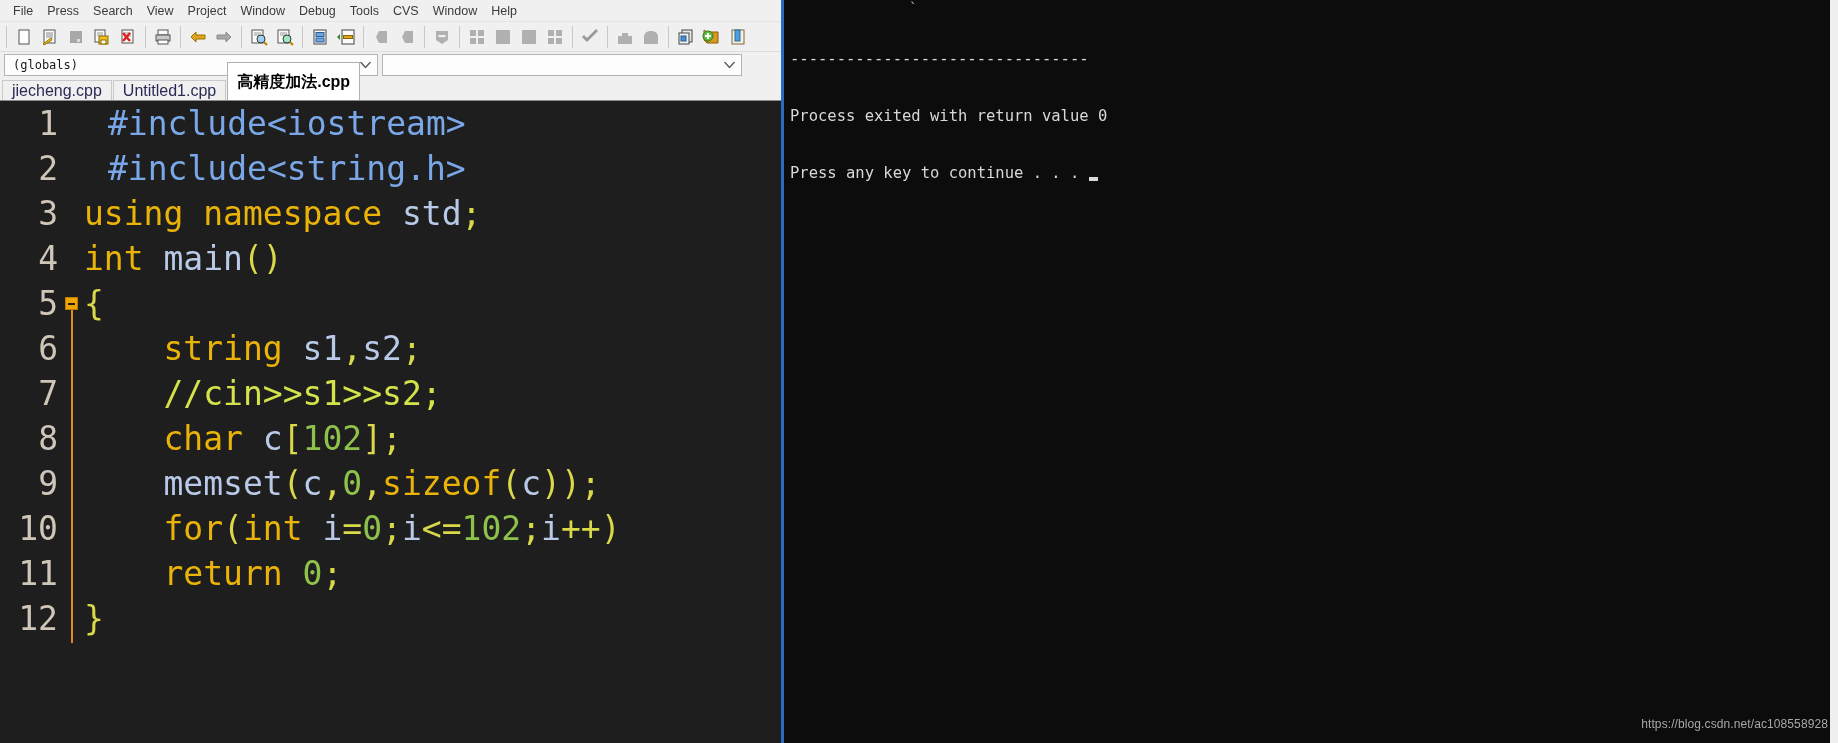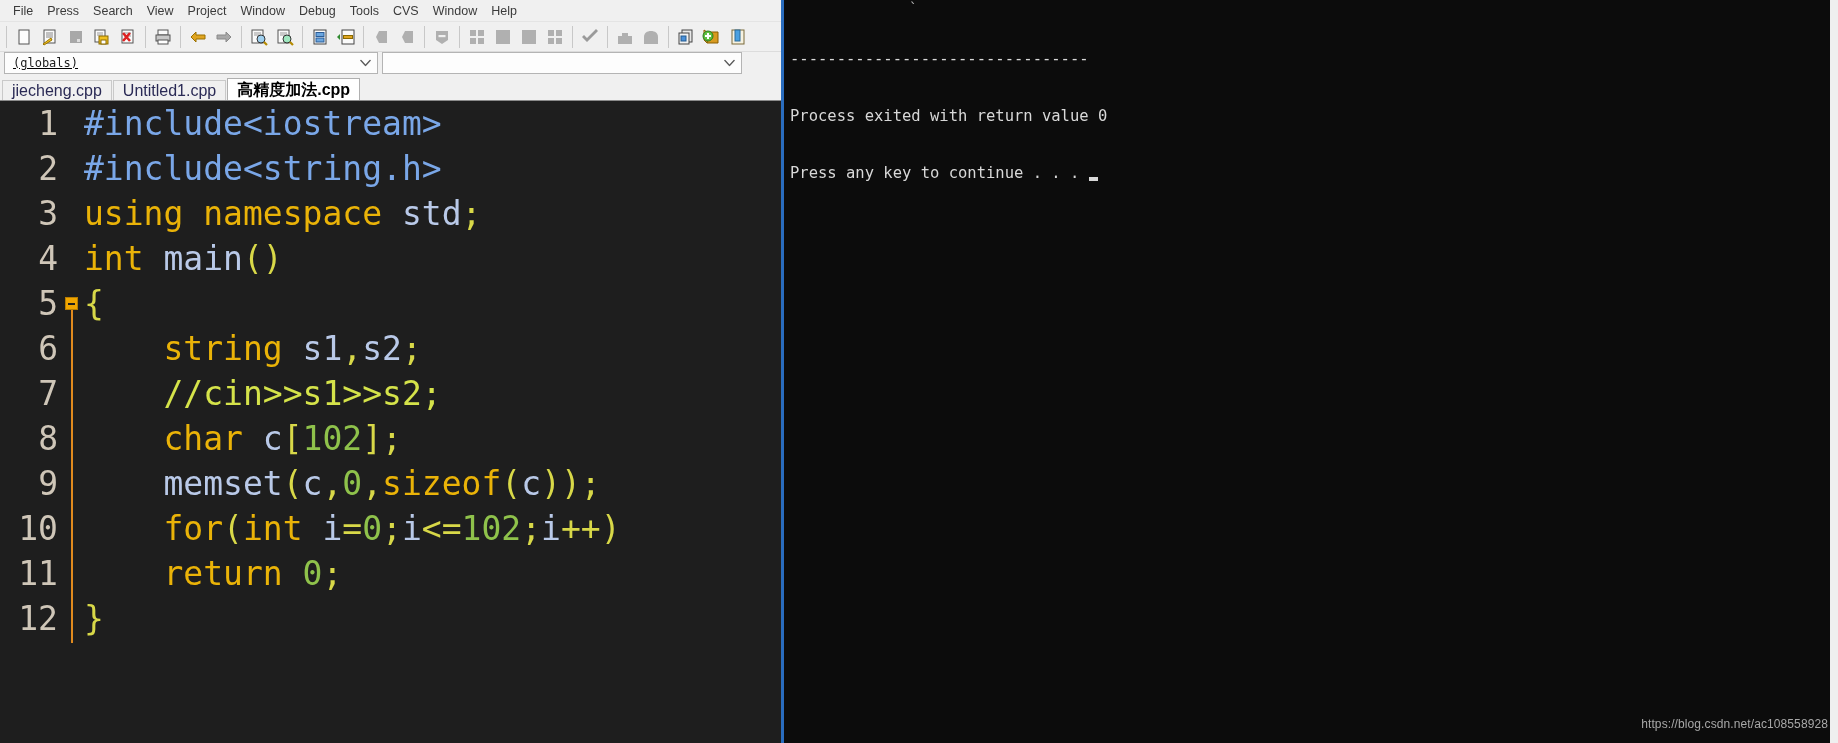--- a/index.html
+++ b/index.html
@@ -59,25 +59,24 @@
     width: 26px; height: 26px;
     display: flex; align-items: center; justify-content: center;
     flex: 0 0 auto;
   }
   .tb-btn svg { display: block; }
 
   
   #comborow {
     height: 26px;
     background: #f0f0f0;
-    display: flex; 
+    display: flex; align-items: center;
     padding: 0 4px;
     flex: 0 0 auto;
     gap: 4px;
-    text-decoration: underline;
   }
   .combo {
     height: 22px;
     background: #fdfdfd;
     border: 1px solid #b4b4b4;
     display: flex; align-items: center;
     position: relative;
     font-family: "DejaVu Sans Mono", monospace;
     font-size: 12px;
     color: #1a1a1a;
@@ -110,21 +109,21 @@
     border: 1px solid #c9c9c9;
     border-bottom: none;
     margin-right: 1px;
     white-space: nowrap;
     line-height: 18px;
   }
   .tab.active {
     background: #ffffff;
     color: #000;
     font-weight: bold;
-    height: 22px;
+    height: 38px;
     border-color: #b0b0b0;
   }
 
   
   #editor {
     flex: 1 1 auto;
     background: #1e1e1e;
     position: relative;
     overflow: hidden;
     border-top: 1px solid #8a8a8a;
@@ -177,21 +176,21 @@
     font-family: "DejaVu Sans Mono", monospace;
     font-size: 33px;
     line-height: 45px;
     white-space: pre;
     color: #e8e8e8;
     padding-left: 4px;
   }
   .code-line { height: 45px; line-height: 45px; }
 
   
-  .t-pre   { color: #7aa7e8; }
+  .t-pre   { color: #7aa7e8; margin-left: 24px; }
   .t-id    { color: #b9c9e8; }
   .t-punct { color: #d8d848; }
   .t-num   { color: #8fc24b; }
   .t-com   { color: #d5e34a; }
   .t-plain { color: #eab308; }
   .t-brace { color: #d8d848; }
 
   
   #console {
     position: absolute;

